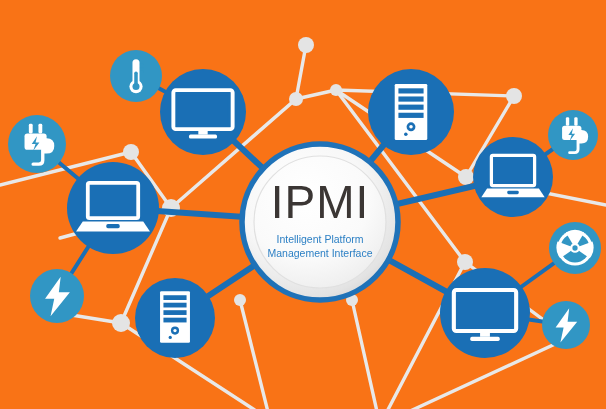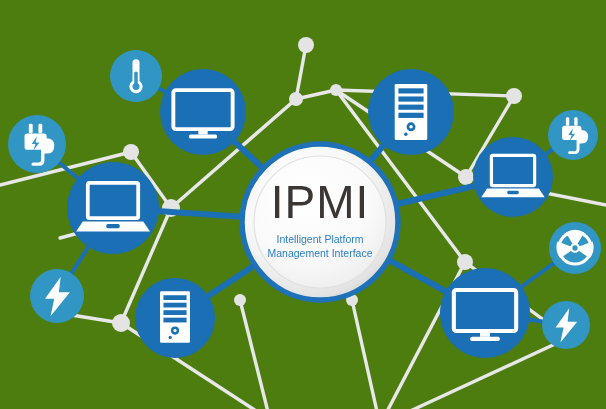--- a/index.html
+++ b/index.html
@@ -7,21 +7,21 @@
     padding: 0;
     background: #ffffff;
   }
   body {
     font-family: "Liberation Sans", sans-serif;
   }
   #diagram-root {
     position: relative;
     width: 606px;
     height: 409px;
-    background: #4d7c0f;
+    background: #f97316;
     overflow: hidden;
   }
   #diagram-svg {
     position: absolute;
     top: 0;
     left: 0;
     width: 606px;
     height: 409px;
   }
   .hub-title {

